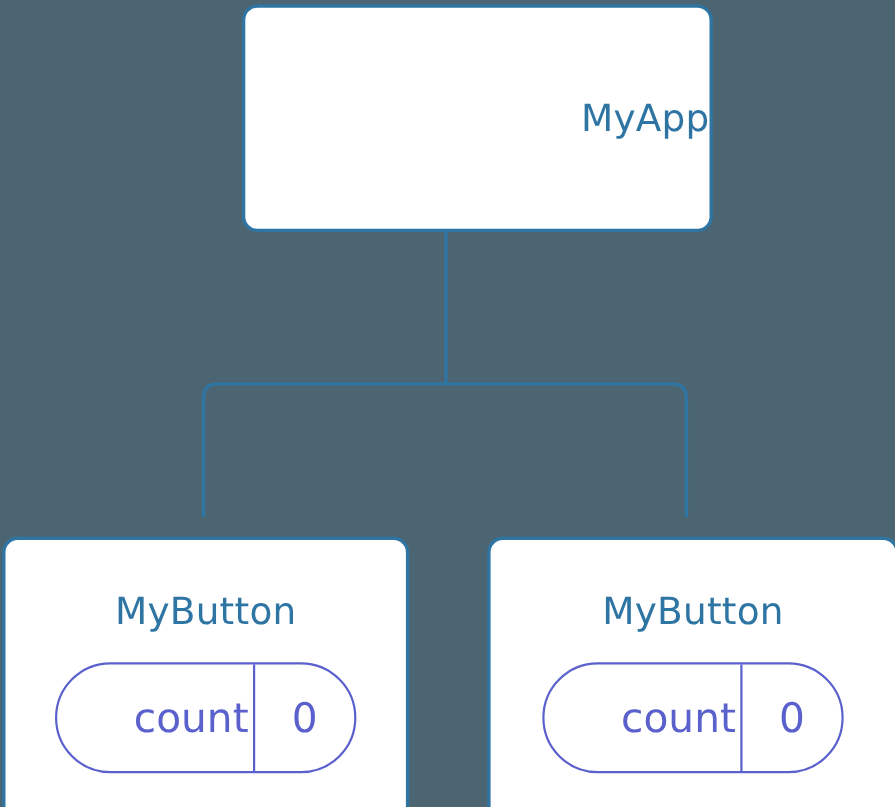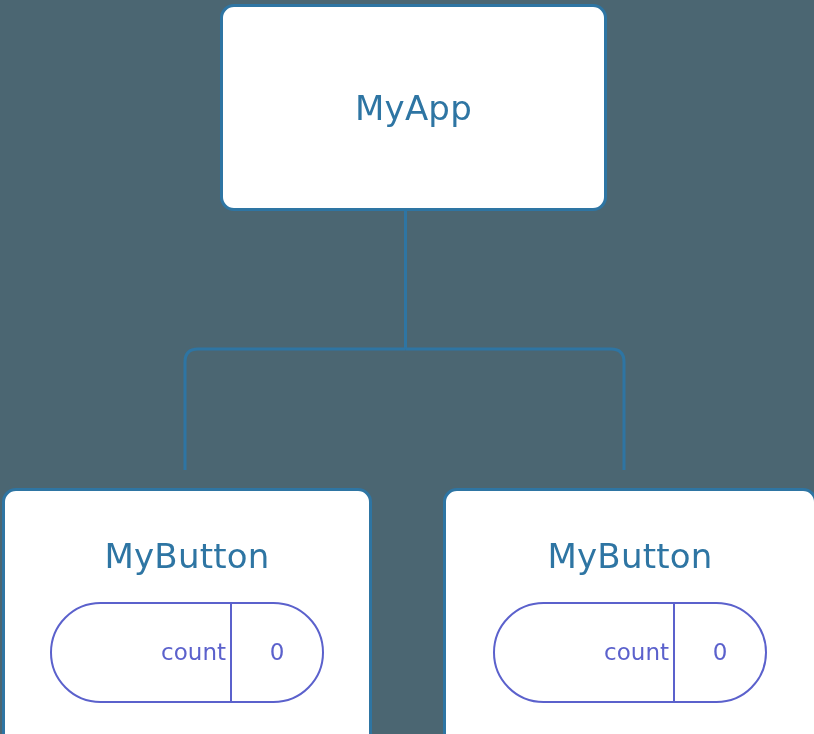--- a/index.html
+++ b/index.html
@@ -46,23 +46,24 @@
     font-weight: 400;
     letter-spacing: 0.2px;
     line-height: 1;
     white-space: nowrap;
   }
 
   
   #node-myapp {
     left: 220px;
     top: 4px;
-    width: 387px;
+    width: 428px;
     height: 207px;
     justify-content: center;
+    align-items: flex-end;
   }
 
   
   .node-child {
     top: 488px;
     height: 262px;
     justify-content: flex-start;
   }
   #node-mybutton-0 {
     left: 2px;
@@ -87,21 +88,21 @@
     display: flex;
     align-items: stretch;
     background: #ffffff;
   }
   .pill-key,
   .pill-val {
     display: flex;
     align-items: center;
     justify-content: center;
     color: #5b61cc;
-    font-size: 23px;
+    font-size: 37px;
     line-height: 1;
     white-space: nowrap;
   }
   .pill-key {
     width: 174px;
     padding-right: 4px;
     justify-content: flex-end;
   }
   .pill-divider {
     width: 2px;

